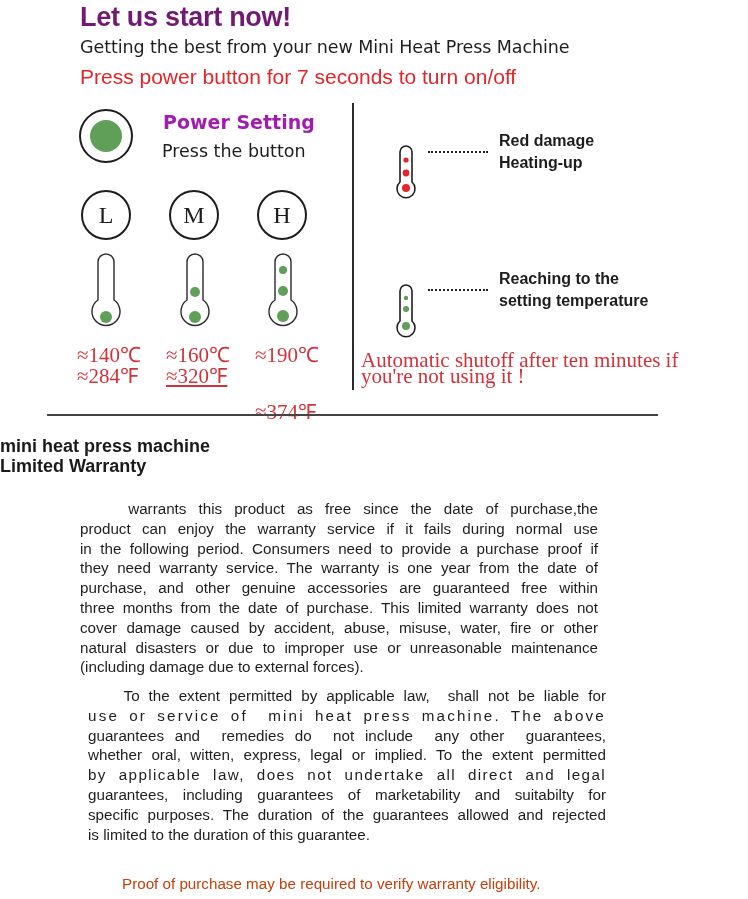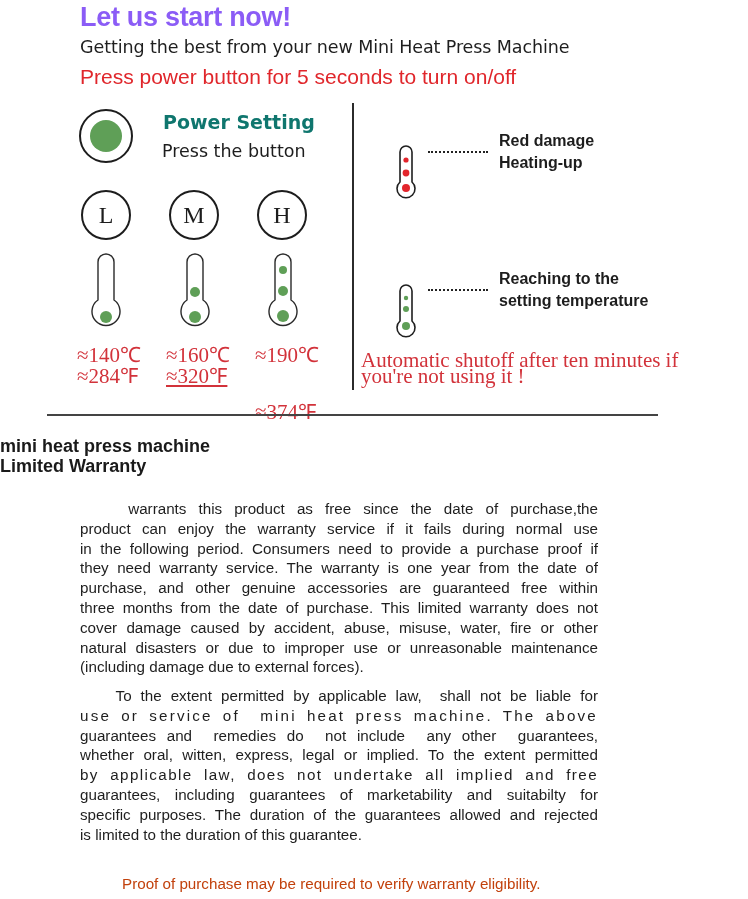--- a/index.html
+++ b/index.html
@@ -17,21 +17,21 @@
     }
     .abs { position: absolute; }
 
     
     .title {
       left: 80px; top: 2px;
       font-family: "Liberation Sans", sans-serif;
       font-weight: bold;
       font-size: 27px;
       letter-spacing: -0.3px;
-      color: #8b5cf6;
+      color: #701a75;
       white-space: nowrap;
     }
     .subtitle {
       left: 80px; top: 37px;
       font-family: "DejaVu Sans", sans-serif;
       font-size: 17.5px;
       color: #1e1e1e;
       white-space: nowrap;
       letter-spacing: -0.1px;
     }
@@ -57,21 +57,21 @@
       width: 32px; height: 32px;
       margin-left: -16px; margin-top: -16px;
       border-radius: 50%;
       background: #5f9f57;
     }
     .power-title {
       left: 163px; top: 111px;
       font-family: "DejaVu Sans", sans-serif;
       font-weight: bold;
       font-size: 19px;
-      color: #0f766e;
+      color: #a21caf;
       white-space: nowrap;
     }
     .power-sub {
       left: 162px; top: 141px;
       font-family: "DejaVu Sans", sans-serif;
       font-size: 17.5px;
       color: #1d1d1d;
       white-space: nowrap;
     }
 
@@ -177,21 +177,21 @@
       color: #c2410c;
       white-space: nowrap;
       margin-left: 42px;
     }
   </style>
 </head>
 <body>
 
 <div class="abs title">Let us start now!</div>
 <div class="abs subtitle">Getting the best from your new Mini Heat Press Machine</div>
-<div class="abs red-instruction">Press power button for 5 seconds to turn on/off</div>
+<div class="abs red-instruction">Press power button for 7 seconds to turn on/off</div>
 
 <div class="abs power-btn">
   <div class="power-dot"></div>
 </div>
 <div class="abs power-title">Power Setting</div>
 <div class="abs power-sub">Press the button</div>
 
 <div class="abs level-circle" style="left:81px; top:190px;">
   <span>L</span>
 </div>
@@ -278,24 +278,24 @@
   <span class="line">product can enjoy the warranty service if it fails during normal use</span>
   <span class="line">in the following period. Consumers need to provide a purchase proof if</span>
   <span class="line">they need warranty service. The warranty is one year from the date of</span>
   <span class="line">purchase, and other genuine accessories are guaranteed free within</span>
   <span class="line">three months from the date of purchase. This limited warranty does not</span>
   <span class="line">cover damage caused by accident, abuse, misuse, water, fire or other</span>
   <span class="line">natural disasters or due to improper use or unreasonable maintenance</span>
   <span class="line last">(including damage due to external forces).</span>
 </div>
 
-<div class="abs para" style="top:686px;">
+<div class="abs para" style="top:686px;margin-left:8px;">
   <span class="line" style="white-space:pre;">    To the extent permitted by applicable law,  shall not be liable for</span>
   <span class="line spaced2" style="white-space:pre;">use or service of  mini heat press machine. The above</span>
   <span class="line" style="white-space:pre;">guarantees and  remedies do  not include  any other  guarantees,</span>
   <span class="line">whether oral, witten, express, legal or implied. To the extent permitted</span>
-  <span class="line spaced">by applicable law, does not undertake all implied and free</span>
+  <span class="line spaced">by applicable law, does not undertake all direct and legal</span>
   <span class="line">guarantees, including guarantees of marketability and suitabilty for</span>
   <span class="line">specific purposes. The duration of the guarantees allowed and rejected</span>
   <span class="line last">is limited to the duration of this guarantee.</span>
 </div>
 
 <div class="abs proof">Proof of purchase may be required to verify warranty eligibility.</div>
 
 </body></html>

